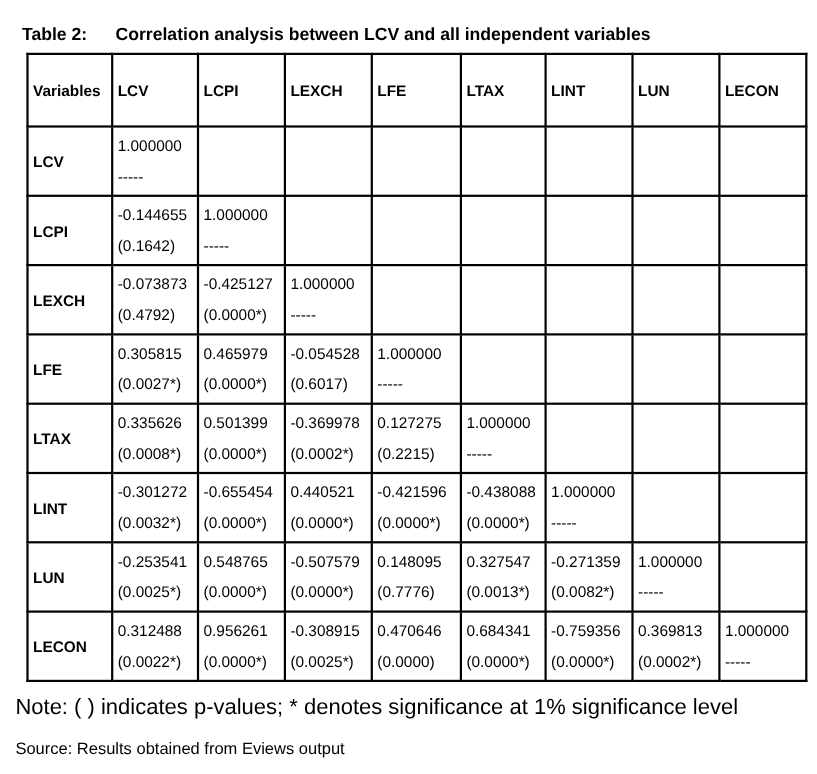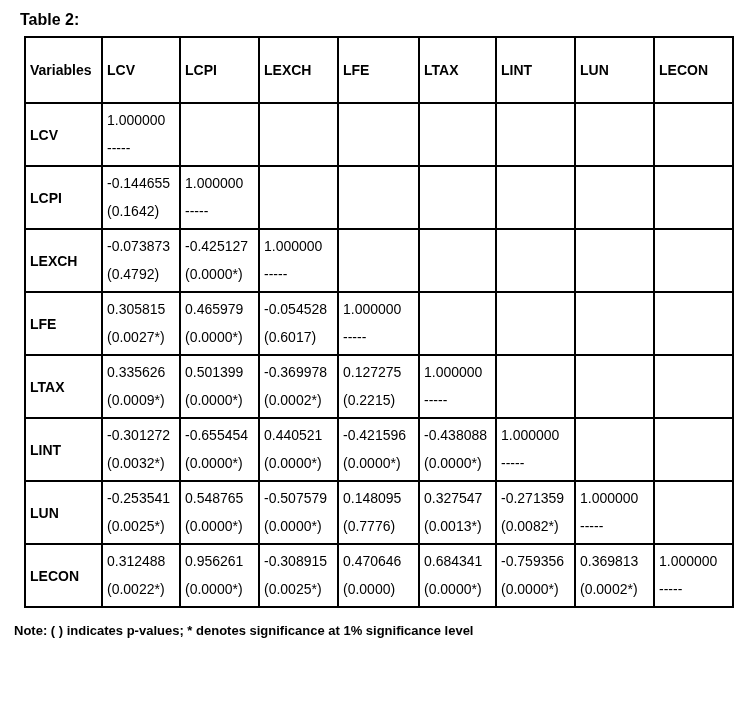--- a/index.html
+++ b/index.html
@@ -7,21 +7,21 @@
     padding: 0;
     background: #ffffff;
     color: #000000;
     font-family: "Liberation Sans", sans-serif;
   }
   .page {
     position: relative;
     width: 743px;
     height: 704px;
     box-sizing: border-box;
-    padding-top: 10px;
+    padding-top: 22px;
     background: #ffffff;
     overflow: hidden;
   }
   .title-row {
     display: flex;
     margin: 0 0 6px 20px;
     font-size: 16px;
     font-weight: bold;
     line-height: 20px;
   }
@@ -51,23 +51,22 @@
     font-weight: bold;
     font-size: 14px;
   }
   .corr-table tbody th, .corr-table tbody td {
     height: 63px;
   }
   .val { line-height: 19px; }
   .pval { line-height: 19px; margin-top: 9px; }
   .note-line {
     margin: 14px 0 0 14px;
-    font-size: 13px;
+    font-size: 20px;
     line-height: 18px;
-    font-weight: bold;
   }
   .source-line {
     margin: 20px 0 0 14px;
     font-size: 15px;
     line-height: 18px;
   }
   col.c-var { width: 77px; }
   col.c-1 { width: 78px; }
   col.c-2 { width: 79px; }
   col.c-3 { width: 79px; }
@@ -77,20 +76,21 @@
   col.c-7 { width: 79px; }
   col.c-8 { width: 79px; }
 </style>
 </head>
 <body>
 
 <div class="page">
 
   <div class="title-row">
     <span class="title-label">Table 2:</span>
+    <span class="title-text">Correlation analysis between LCV and all independent variables</span>
   </div>
 
   <table class="corr-table">
     <colgroup>
       <col class="c-var">
         <col class="c-1">
         <col class="c-2">
         <col class="c-3">
       <col class="c-4">
         <col class="c-5">
@@ -183,21 +183,21 @@
           </td>
           <td></td>
           <td></td>
           <td></td>
           <td></td>
         </tr>
         <tr>
           <th class="rowlabel">LTAX</th>
           <td>
             <div class="val">0.335626</div>
-            <div class="pval">(0.0009*)</div>
+            <div class="pval">(0.0008*)</div>
           </td>
           <td>
             <div class="val">0.501399</div>
             <div class="pval">(0.0000*)</div>
           </td>
           <td>
             <div class="val">-0.369978</div>
             <div class="pval">(0.0002*)</div>
           </td>
           <td>
@@ -305,14 +305,15 @@
           </td>
           <td>
             <div class="val">1.000000</div>
             <div class="pval">-----</div>
           </td>
         </tr>
       </tbody>
   </table>
 
   <div class="note-line">Note: ( ) indicates p-values; * denotes significance at 1% significance level</div>
+  <div class="source-line">Source: Results obtained from Eviews output</div>
 
 </div>
 
 </body></html>

